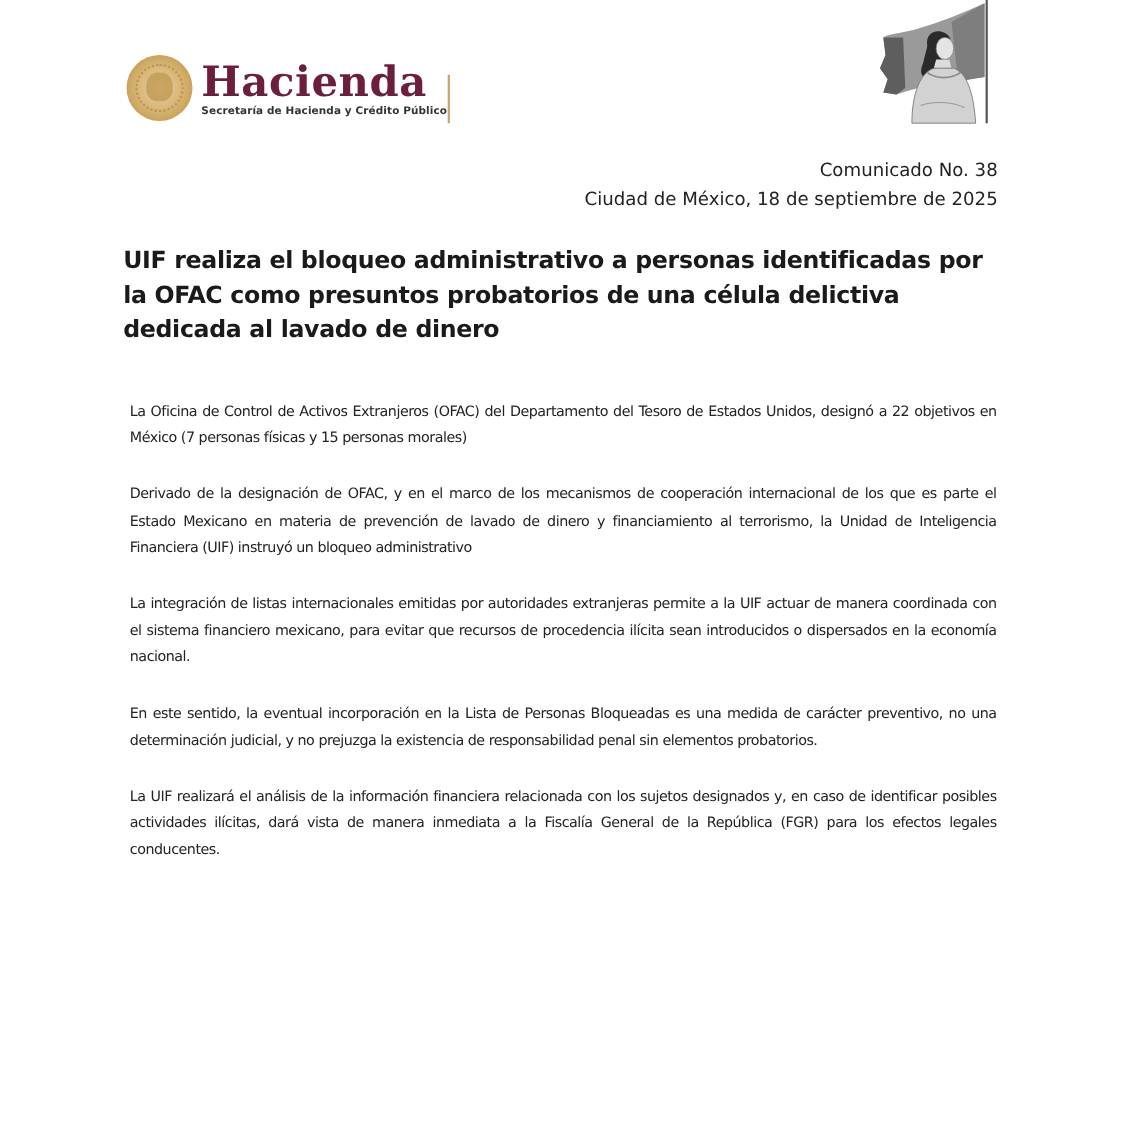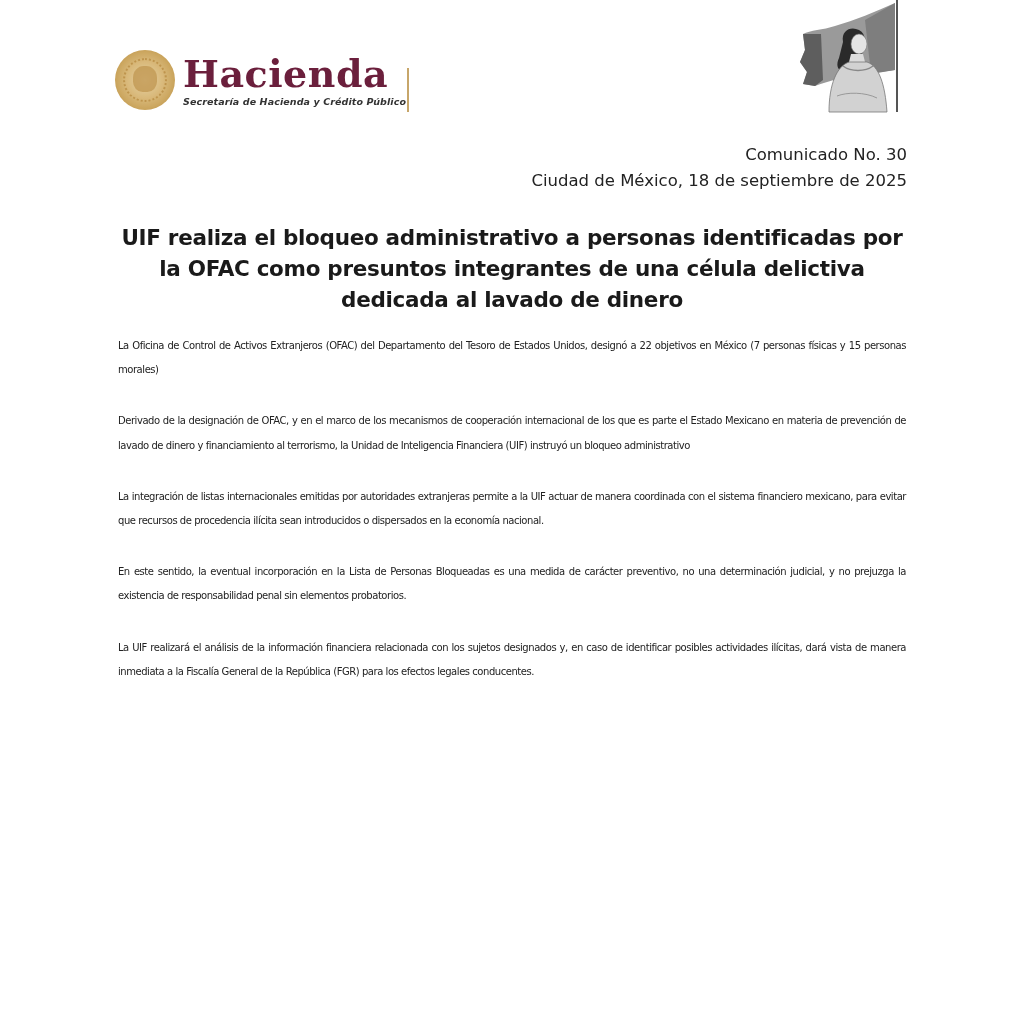--- a/index.html
+++ b/index.html
@@ -63,21 +63,20 @@
       color: #6b1f3c;
       letter-spacing: 0.5px;
     }
     .hac-sub {
       font-family: "DejaVu Sans", sans-serif;
       font-weight: bold;
       font-size: 9.5px;
       color: #333;
       margin-top: 2px;
       letter-spacing: 0.1px;
-      font-style: italic;
     }
     .divider {
       position: absolute;
       left: 407px; top: 68px;
       width: 2px; height: 44px;
       background: #c7a66a;
     }
     .uif {
       position: absolute;
       left: 437px; top: 52px;
@@ -150,36 +149,35 @@
       font-size: 16.5px;
       line-height: 26px;
       color: #222;
     }
 
     
     .title {
       position: absolute;
       left: 112px; top: 222px;
       width: 800px;
-      text-align: center;
       font-family: "DejaVu Sans", sans-serif;
       font-weight: bold;
       font-size: 21.5px;
       line-height: 31px;
       color: #1a1a1a;
       letter-spacing: -0.3px;
     }
 
     
     .body {
       position: absolute;
-      left: 118px; top: 334px;
+      left: 118px; top: 363px;
       width: 788px;
       font-family: "DejaVu Sans", sans-serif;
-      font-size: 10px;
+      font-size: 13px;
       line-height: 24.2px;
       color: #222;
       text-align: justify;
       letter-spacing: -0.45px;
     }
     .body p {
       margin-bottom: 27px;
     }
   </style>
 </head>
@@ -210,27 +208,27 @@
     <ellipse cx="74" cy="44" rx="8" ry="10" fill="#e4e4e4" stroke="#777" stroke-width="0.6"></ellipse>
 
     <path d="M66 54 L78 54 L80 62 L64 62 Z" fill="#dcdcdc"></path>
     <path d="M44 112 C44 84, 52 66, 64 62 L82 62 C94 66, 100 84, 102 112 Z" fill="#d2d2d2" stroke="#777" stroke-width="0.8"></path>
     <path d="M58 66 C66 72, 80 72, 88 66" fill="none" stroke="#888" stroke-width="1.5"></path>
     <path d="M52 96 C62 92, 80 92, 92 98" fill="none" stroke="#999" stroke-width="1"></path>
   </svg>
 </div>
 
 <div class="meta">
-  <div>Comunicado No. 30</div>
+  <div>Comunicado No. 38</div>
   <div>Ciudad de México, 18 de septiembre de 2025</div>
 </div>
 
 <h1 class="title">
   <div>UIF realiza el bloqueo administrativo a personas identificadas por</div>
-  <div>la OFAC como presuntos integrantes de una célula delictiva</div>
+  <div>la OFAC como presuntos probatorios de una célula delictiva</div>
   <div>dedicada al lavado de dinero</div>
 </h1>
 
 <div class="body">
   <p>La Oficina de Control de Activos Extranjeros (OFAC) del Departamento del Tesoro de Estados Unidos, designó a 22 objetivos en México (7 personas físicas y 15 personas morales)</p>
   <p>Derivado de la designación de OFAC, y en el marco de los mecanismos de cooperación internacional de los que es parte el Estado Mexicano en materia de prevención de lavado de dinero y financiamiento al terrorismo, la Unidad de Inteligencia Financiera (UIF) instruyó un bloqueo administrativo</p>
   <p>La integración de listas internacionales emitidas por autoridades extranjeras permite a la UIF actuar de manera coordinada con el sistema financiero mexicano, para evitar que recursos de procedencia ilícita sean introducidos o dispersados en la economía nacional.</p>
   <p>En este sentido, la eventual incorporación en la Lista de Personas Bloqueadas es una medida de carácter preventivo, no una determinación judicial, y no prejuzga la existencia de responsabilidad penal sin elementos probatorios.</p>
   <p>La UIF realizará el análisis de la información financiera relacionada con los sujetos designados y, en caso de identificar posibles actividades ilícitas, dará vista de manera inmediata a la Fiscalía General de la República (FGR) para los efectos legales conducentes.</p>
 </div>

